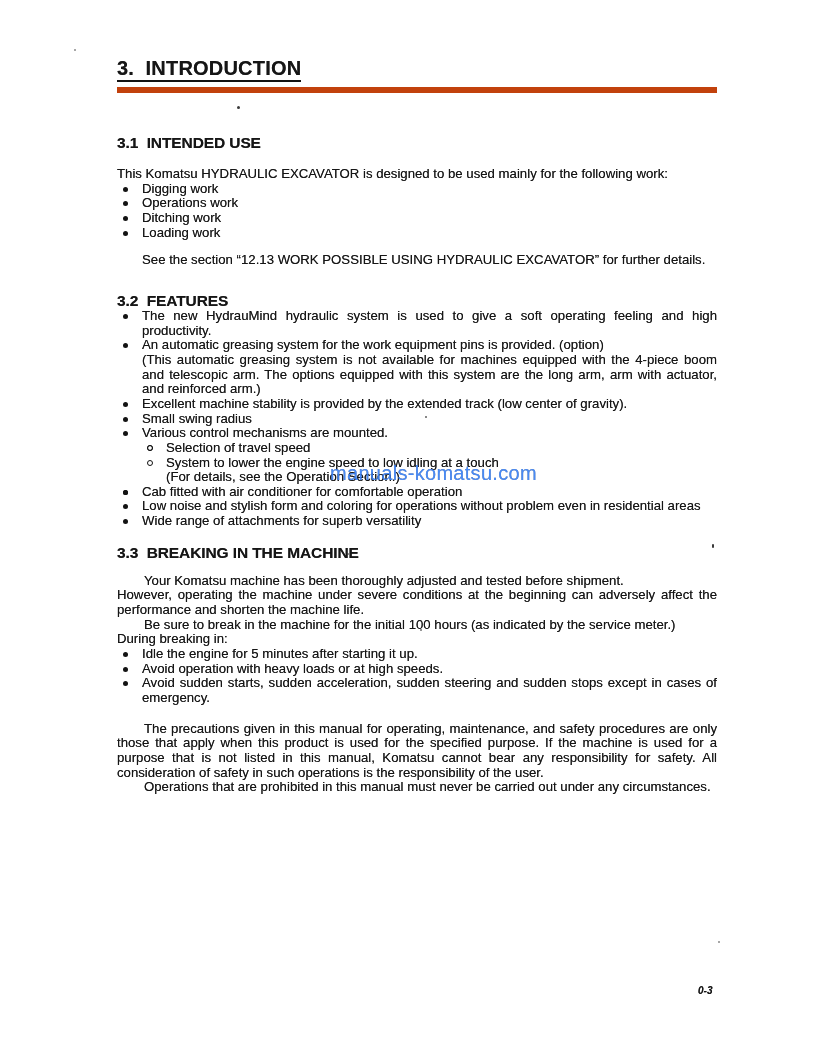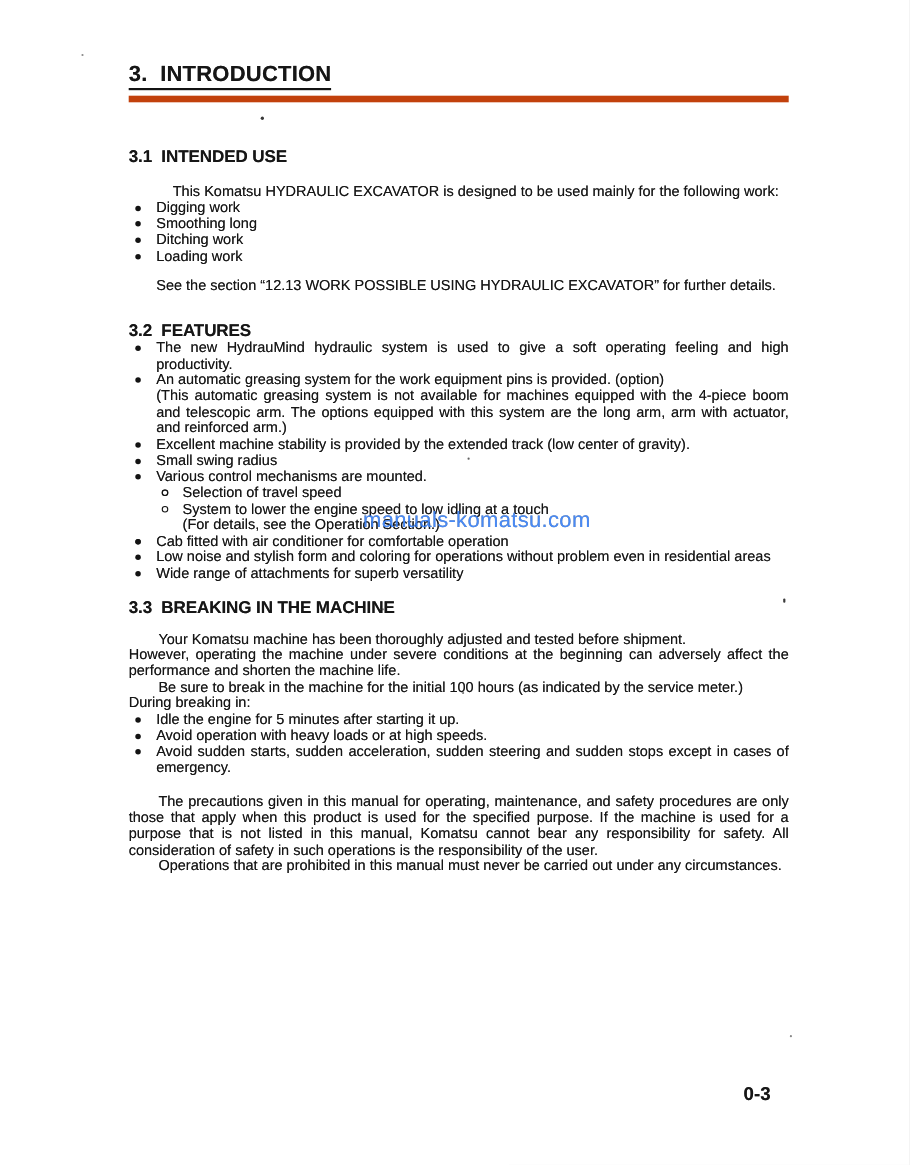--- a/index.html
+++ b/index.html
@@ -46,21 +46,21 @@
     letter-spacing: -0.1px;
     white-space: pre-wrap;
   }
   .h-intended { margin-top: 41px; }
   .h-features { margin-top: 24px; }
   .h-breaking { margin-top: 15px; }
   .body-text {
     font-size: 13.2px;
     line-height: 14.65px;
   }
-  .intro { margin-top: 16px; margin-left: 40px; }
+  .intro { margin-top: 16px; }
   .list { margin-top: 0; }
   .li {
     position: relative;
     padding-left: 25px;
     text-align: justify;
   }
   .li .dot {
     position: absolute;
     left: 6px;
     top: 5px;
@@ -106,24 +106,25 @@
     font-weight: normal;
     letter-spacing: 0.3px;
     color: #3b82f6;
     opacity: 0.93;
     text-shadow: 0 0 0.5px rgba(0,0,0,0.5);
     white-space: nowrap;
     pointer-events: none;
   }
   .page-number {
     position: absolute;
-    left: 676px;
+    left: 698px;
     top: 985px;
-    font-size: 17px;
+    font-size: 10px;
     font-weight: bold;
+    font-style: italic;
   }
   .speck {
     position: absolute;
     background: #3a3a3a;
     border-radius: 50%;
   }
 </style>
 </head>
 <body>
 
@@ -138,21 +139,21 @@
     <div class="sec-heading h-intended">3.1  INTENDED USE</div>
     <div class="body-text intro para">This Komatsu HYDRAULIC EXCAVATOR is designed to be used mainly for the following work:</div>
 
     <div class="body-text list">
       <div class="li">
         <span class="dot"></span>
         <span>Digging work</span>
       </div>
       <div class="li">
         <span class="dot"></span>
-        <span>Smoothing long</span>
+        <span>Operations work</span>
       </div>
       <div class="li">
         <span class="dot"></span>
         <span>Ditching work</span>
       </div>
       <div class="li">
         <span class="dot"></span>
         <span>Loading work</span>
       </div>
     </div>

